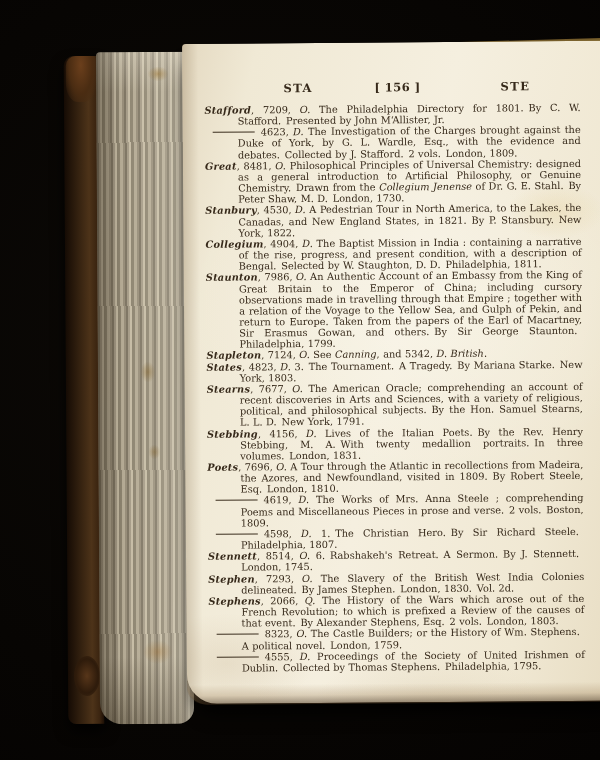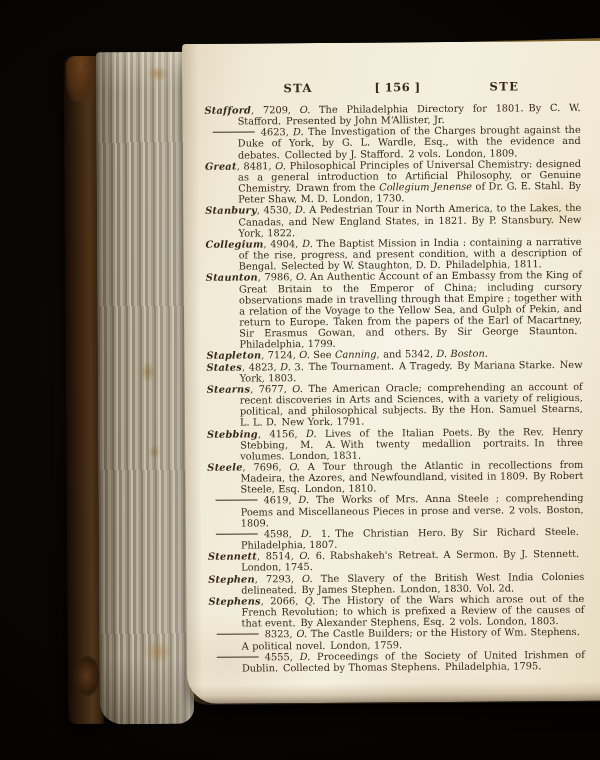--- a/index.html
+++ b/index.html
@@ -82,21 +82,21 @@
     background:linear-gradient(90deg, rgba(120,95,60,.25), rgba(0,0,0,0));
     border-radius:4px 0 0 30px;
   }
 
   .inner{position:relative;padding:38px 0 0 22px;width:376px;color:#36291a;}
 
   .running-head{position:relative;height:14px;font-size:11.5px;font-weight:bold;letter-spacing:1.5px;}
   .running-head span{position:absolute;top:0;white-space:nowrap;}
   .rh-left{left:79px;}
   .rh-center{left:170px;letter-spacing:.5px;}
-  .rh-right{left:285px;}
+  .rh-right{left:296px;}
 
   .entries{margin-top:9px;font-size:9.8px;line-height:11.15px;text-align:justify;word-spacing:.3px;}
   .entries p{margin:0;padding-left:33px;text-indent:-33px;}
   .entries .it{font-style:italic;}
   .entries .lead{font-style:italic;font-weight:bold;letter-spacing:.2px;}
   .dash{display:inline-block;width:42px;border-bottom:1.3px solid #3a2d1d;vertical-align:3px;margin:0 6px 0 8px;}
 </style>
 </head>
 <body>
 
@@ -112,25 +112,25 @@
         <span class="rh-center">[ 156 ]</span>
         <span class="rh-right">STE</span>
       </div>
       <div class="entries">
           <p><span class="lead">Stafford</span><span>, 7209, </span><span class="it">O.</span><span> The Philadelphia Directory for 1801. By C. W. Stafford. Presented by John M‘Allister, Jr.</span></p>
           <p><span class="dash"></span><span>4623, </span><span class="it">D.</span><span> The Investigation of the Charges brought against the Duke of York, by G. L. Wardle, Esq., with the evidence and debates. Collected by J. Stafford. 2 vols. London, 1809.</span></p>
           <p><span class="lead">Great</span><span>, 8481, </span><span class="it">O.</span><span> Philosophical Principles of Universal Chemistry: designed as a general introduction to Artificial Philosophy, or Genuine Chemistry. Drawn from the </span><span class="it">Collegium Jenense</span><span> of Dr. G. E. Stahl. By Peter Shaw, M. D. London, 1730.</span></p>
           <p><span class="lead">Stanbury</span><span>, 4530, </span><span class="it">D.</span><span> A Pedestrian Tour in North America, to the Lakes, the Canadas, and New England States, in 1821. By P. Stansbury. New York, 1822.</span></p>
           <p><span class="lead">Collegium</span><span>, 4904, </span><span class="it">D.</span><span> The Baptist Mission in India : containing a narrative of the rise, progress, and present condition, with a description of Bengal. Selected by W. Staughton, D. D. Philadelphia, 1811.</span></p>
           <p><span class="lead">Staunton</span><span>, 7986, </span><span class="it">O.</span><span> An Authentic Account of an Embassy from the King of Great Britain to the Emperor of China; including cursory observations made in travelling through that Empire ; together with a relation of the Voyage to the Yellow Sea, and Gulph of Pekin, and return to Europe. Taken from the papers of the Earl of Macartney, Sir Erasmus Gowan, and others. By Sir George Staunton. Philadelphia, 1799.</span></p>
-          <p><span class="lead">Stapleton</span><span>, 7124, </span><span class="it">O.</span><span> See </span><span class="it">Canning</span><span>, and 5342, </span><span class="it">D. Boston</span><span>.</span></p>
+          <p><span class="lead">Stapleton</span><span>, 7124, </span><span class="it">O.</span><span> See </span><span class="it">Canning</span><span>, and 5342, </span><span class="it">D. British</span><span>.</span></p>
           <p><span class="lead">States</span><span>, 4823, </span><span class="it">D.</span><span> 3. The Tournament. A Tragedy. By Mariana Starke. New York, 1803.</span></p>
           <p><span class="lead">Stearns</span><span>, 7677, </span><span class="it">O.</span><span> The American Oracle; comprehending an account of recent discoveries in Arts and Sciences, with a variety of religious, political, and philosophical subjects. By the Hon. Samuel Stearns, L. L. D. New York, 1791.</span></p>
           <p><span class="lead">Stebbing</span><span>, 4156, </span><span class="it">D.</span><span> Lives of the Italian Poets. By the Rev. Henry Stebbing, M. A. With twenty medallion portraits. In three volumes. London, 1831.</span></p>
-          <p><span class="lead">Steele</span><span>, 7696, </span><span class="it">O.</span><span> A Tour through the Atlantic in recollections from Madeira, the Azores, and Newfoundland, visited in 1809. By Robert Steele, Esq. London, 1810.</span></p>
+          <p><span class="lead">Poets</span><span>, 7696, </span><span class="it">O.</span><span> A Tour through the Atlantic in recollections from Madeira, the Azores, and Newfoundland, visited in 1809. By Robert Steele, Esq. London, 1810.</span></p>
           <p><span class="dash"></span><span>4619, </span><span class="it">D.</span><span> The Works of Mrs. Anna Steele ; comprehending Poems and Miscellaneous Pieces in prose and verse. 2 vols. Boston, 1809.</span></p>
           <p><span class="dash"></span><span>4598, </span><span class="it">D.</span><span> 1. The Christian Hero. By Sir Richard Steele. Philadelphia, 1807.</span></p>
           <p><span class="lead">Stennett</span><span>, 8514, </span><span class="it">O.</span><span> 6. Rabshakeh's Retreat. A Sermon. By J. Stennett. London, 1745.</span></p>
           <p><span class="lead">Stephen</span><span>, 7293, </span><span class="it">O.</span><span> The Slavery of the British West India Colonies delineated. By James Stephen. London, 1830. Vol. 2d.</span></p>
           <p><span class="lead">Stephens</span><span>, 2066, </span><span class="it">Q.</span><span> The History of the Wars which arose out of the French Revolution; to which is prefixed a Review of the causes of that event. By Alexander Stephens, Esq. 2 vols. London, 1803.</span></p>
           <p><span class="dash"></span><span>8323, </span><span class="it">O.</span><span> The Castle Builders; or the History of Wm. Stephens. A political novel. London, 1759.</span></p>
           <p><span class="dash"></span><span>4555, </span><span class="it">D.</span><span> Proceedings of the Society of United Irishmen of Dublin. Collected by Thomas Stephens. Philadelphia, 1795.</span></p>
         </div>
     </div>
   </div>

